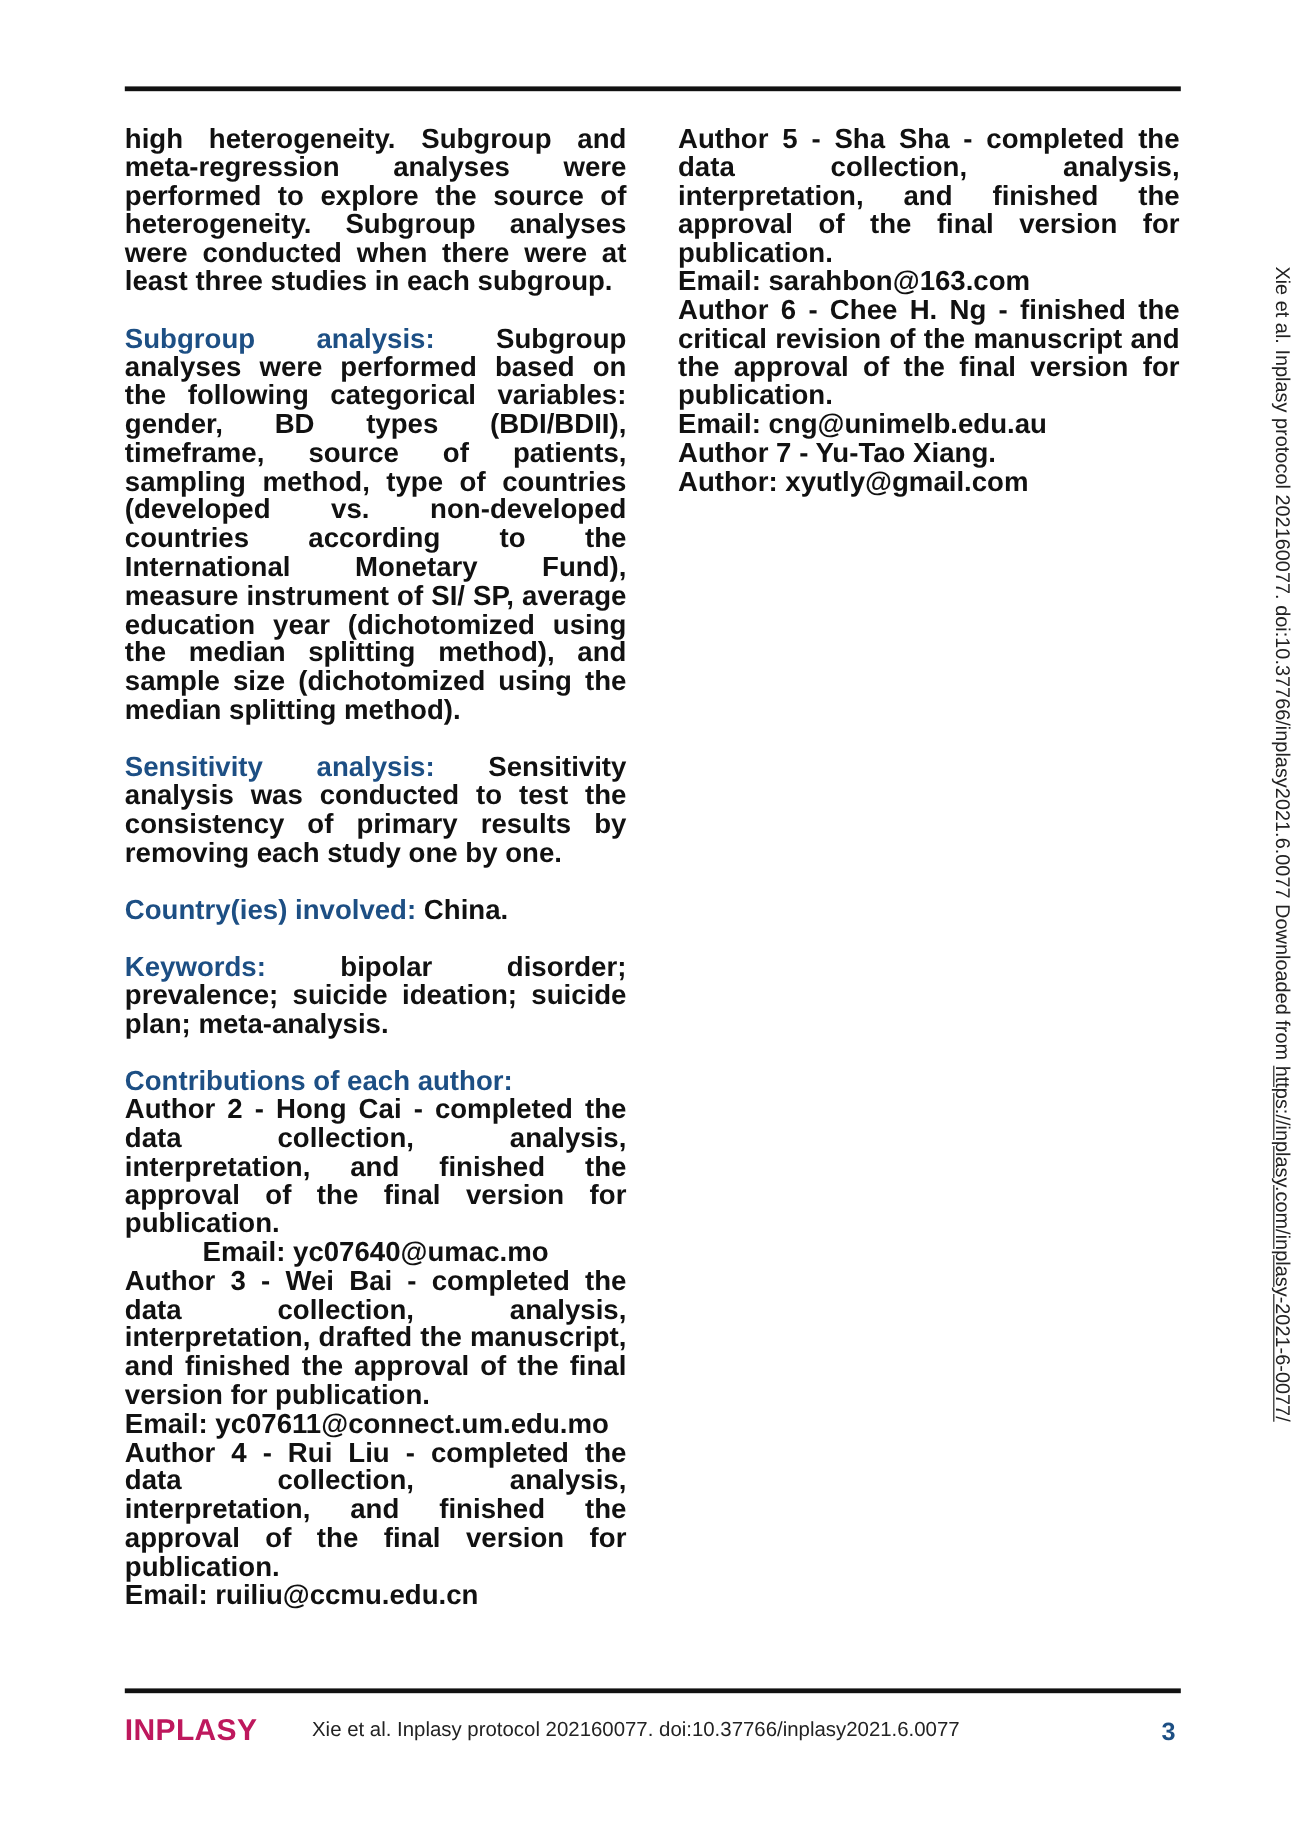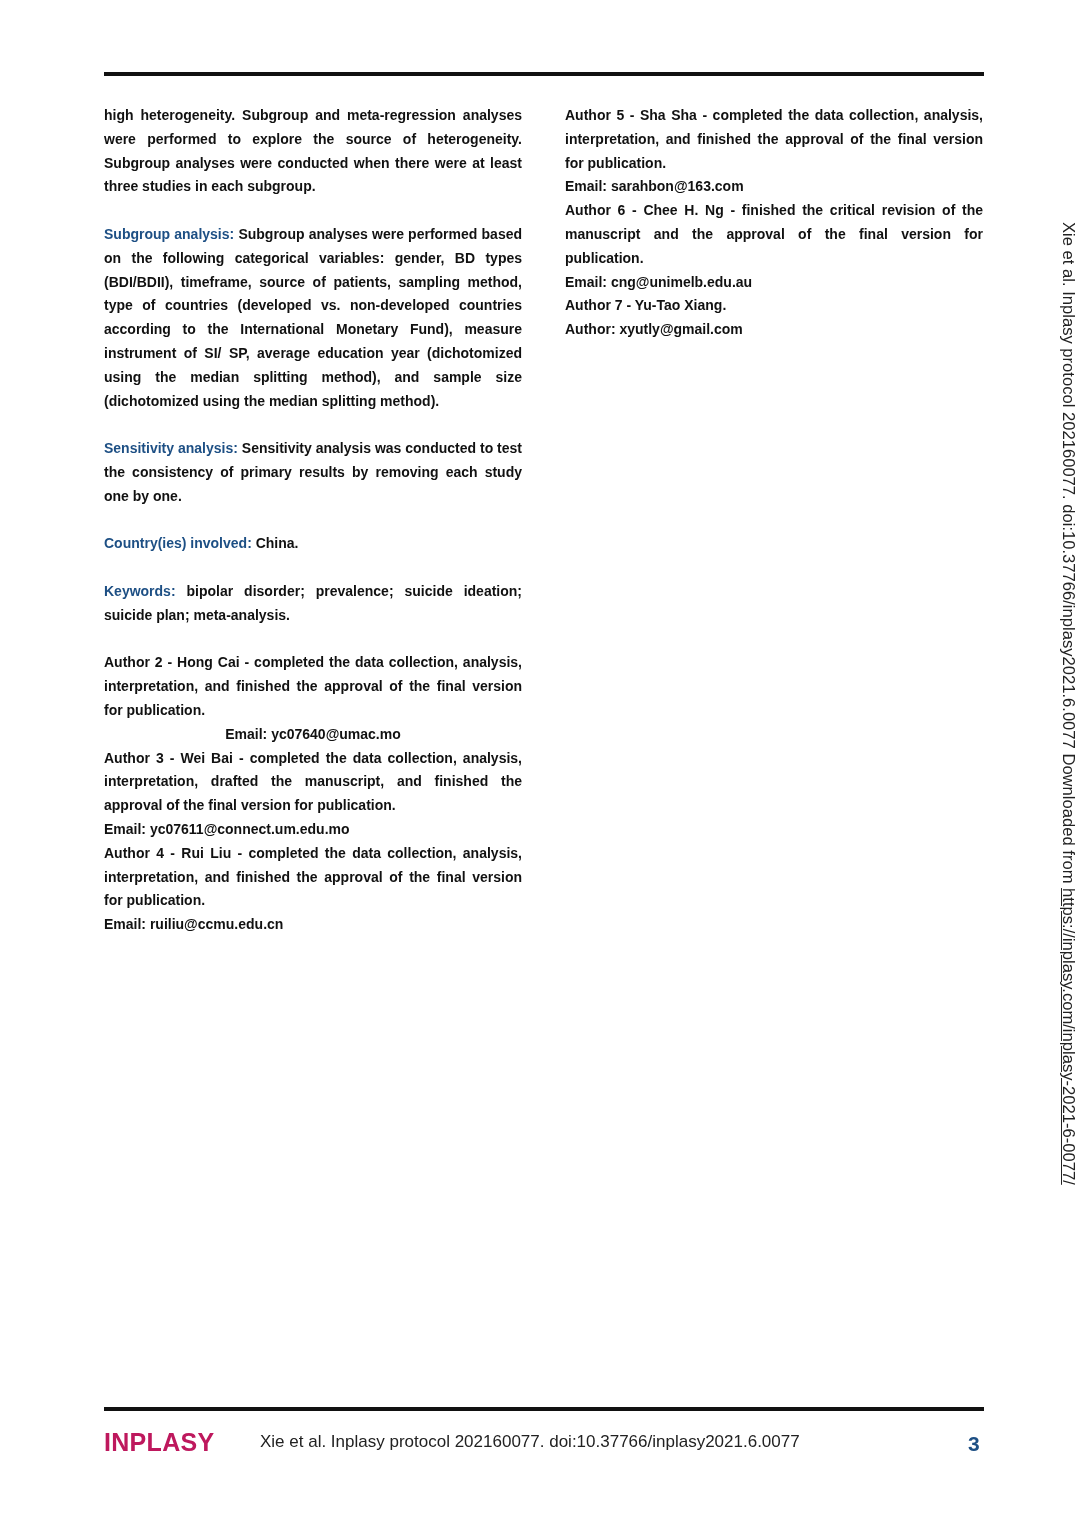--- a/index.html
+++ b/index.html
@@ -1,21 +1,21 @@
 <!DOCTYPE html>
 <html><head>
 <meta charset="utf-8">
 <style>
   html, body { margin: 0; padding: 0; background: #ffffff; }
   body { width: 1086px; height: 1536px; position: relative; overflow: hidden;
          font-family: "Liberation Sans", sans-serif; color: #111111; }
   .rule { position: absolute; left: 104px; width: 880px; height: 4px; background: #111111; }
   .rule.top { top: 72px; }
   .rule.bottom { top: 1407px; }
-  .col { position: absolute; top: 104px; width: 418px; font-size: 14px; line-height: 23.8px;
+  .col { position: absolute; top: 104px; width: 418px; font-size: 23px; line-height: 23.8px;
          font-weight: bold; text-align: justify; }
   .col.left { left: 104px; }
   .col.right { left: 565px; }
   .para { margin: 0 0 23.8px 0; }
   .label { color: #1d4f84; }
   .line { display: block; }
   .footer-brand { position: absolute; left: 104px; top: 1428px; font-size: 25px; font-weight: bold;
                   color: #be185d; letter-spacing: 0.3px; }
   .footer-cite { position: absolute; left: 260px; top: 1432px; font-size: 17px; color: #222222; }
   .footer-page { position: absolute; left: 968px; top: 1432px; font-size: 21px; font-weight: bold; color: #1d4f84; }
@@ -42,20 +42,21 @@
 
   <p class="para">
     <span class="label">Country(ies) involved:</span><span> China.</span>
   </p>
 
   <p class="para">
     <span class="label">Keywords:</span><span> bipolar disorder; prevalence; suicide ideation; suicide plan; meta-analysis.</span>
   </p>
 
   <div>
+    <span class="label line">Contributions of each author:</span>
     <div>
       <span class="line">Author 2 - Hong Cai - completed the data collection, analysis, interpretation, and finished the approval of the final version for publication.</span>
       <span class="line" style="text-align:center">Email: yc07640@umac.mo</span>
     </div>
     <div>
       <span class="line">Author 3 - Wei Bai - completed the data collection, analysis, interpretation, drafted the manuscript, and finished the approval of the final version for publication.</span>
       <span class="line" style="text-align:left">Email: yc07611@connect.um.edu.mo</span>
     </div>
     <div>
       <span class="line">Author 4 - Rui Liu - completed the data collection, analysis, interpretation, and finished the approval of the final version for publication.</span>

